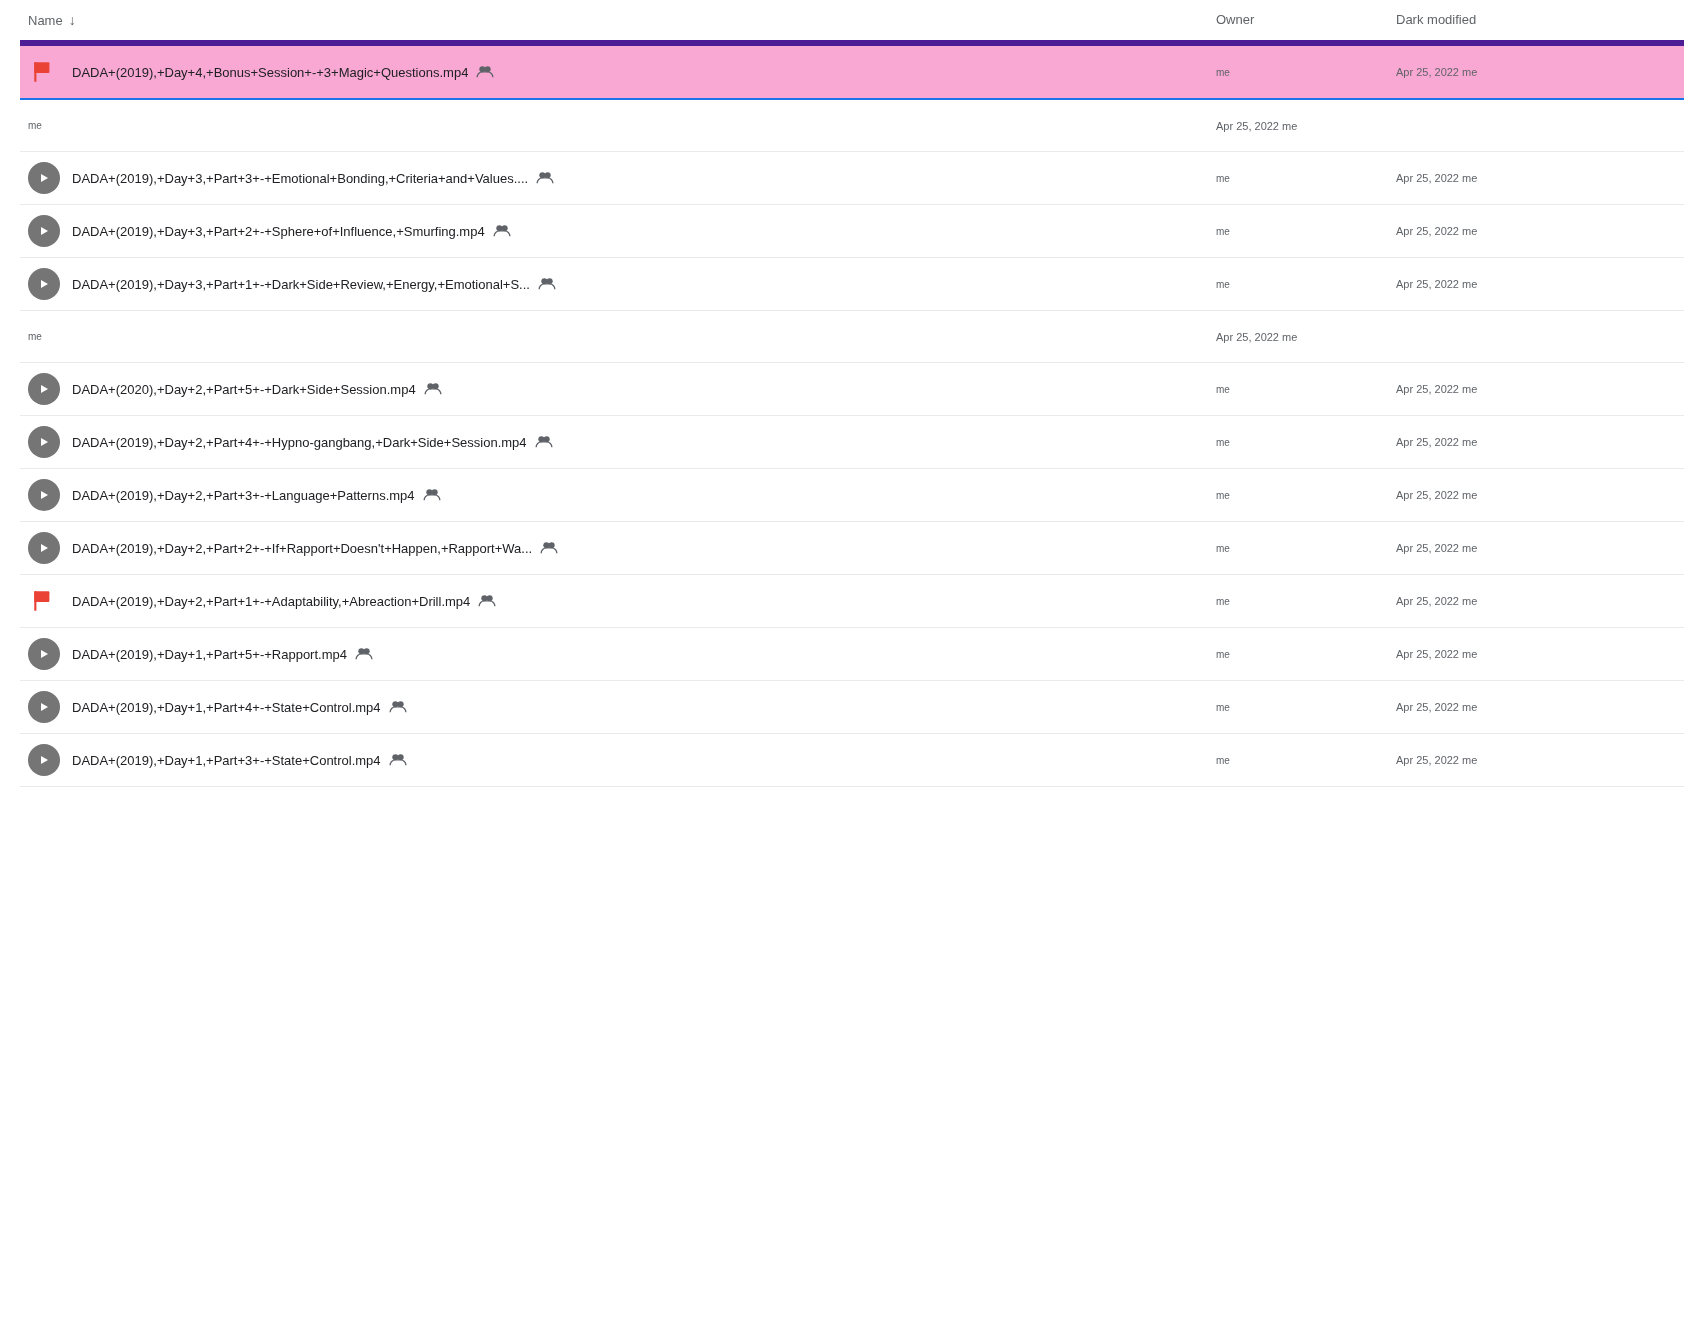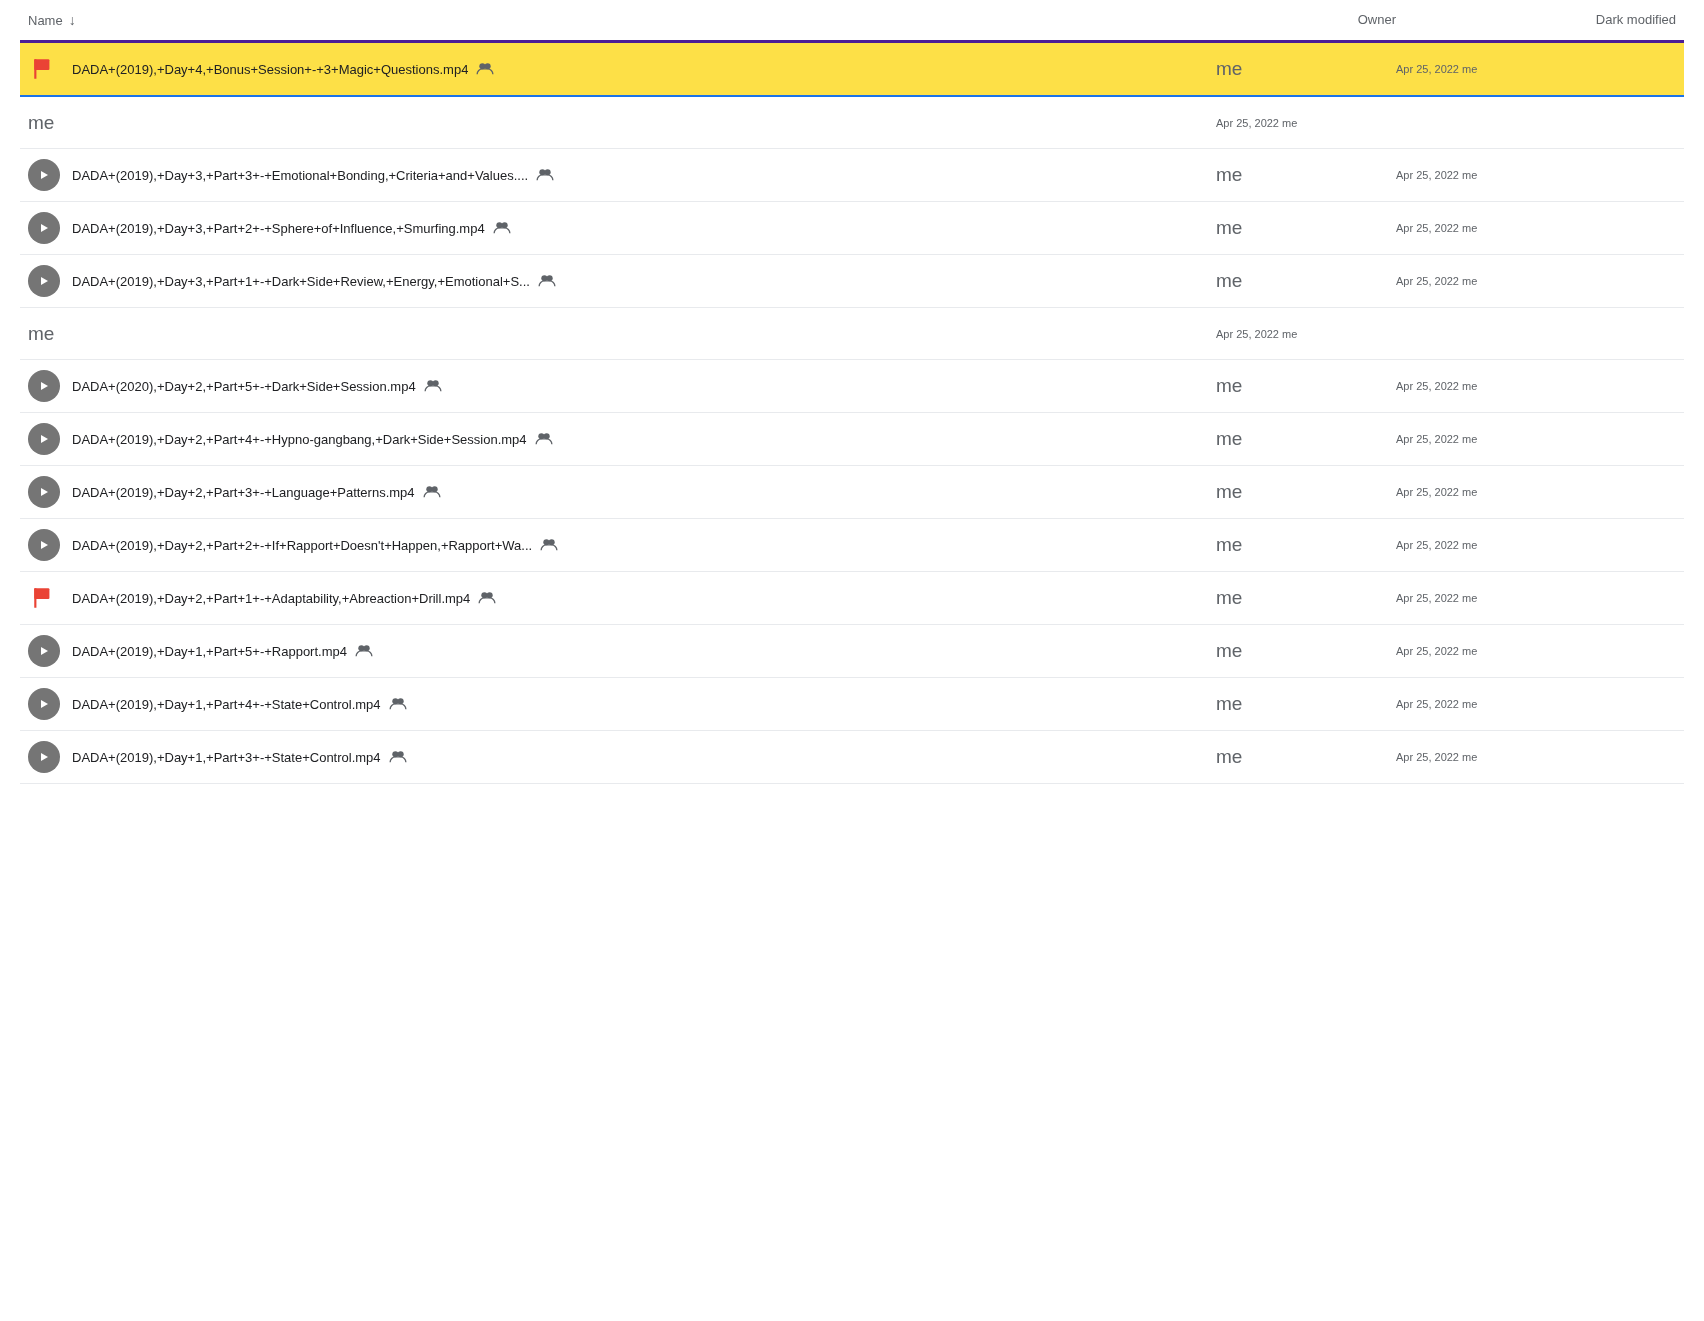--- a/index.html
+++ b/index.html
@@ -10,45 +10,44 @@
       font-size: 14px;
     }
     .table-container {
       width: 100%;
       padding: 0 20px;
     }
     .table-header {
       display: grid;
       grid-template-columns: 1fr 180px 280px;
       padding: 12px 8px;
-      border-bottom: 3px solid #4c1d95;
+      border-bottom: 6px solid #4c1d95;
       color: #5f6368;
       font-size: 13px;
       font-weight: 500;
-      text-align: right;
     }
     .header-name {
       display: flex;
       align-items: center;
       gap: 6px;
     }
     .sort-arrow {
       font-size: 14px;
       color: #5f6368;
     }
     .table-row {
       display: grid;
       grid-template-columns: 1fr 180px 280px;
       padding: 10px 8px;
       border-bottom: 1px solid #e8eaed;
       align-items: center;
       min-height: 52px;
     }
     .table-row.selected {
-      background: #fde047;
+      background: #f9a8d4;
       border-bottom: 2px solid #1a73e8;
     }
     .name-cell {
       display: flex;
       align-items: center;
       gap: 12px;
     }
     .file-icon {
       width: 32px;
       height: 32px;
@@ -79,21 +78,21 @@
       align-items: center;
       gap: 8px;
     }
     .shared-icon {
       color: #5f6368;
       font-size: 14px;
       flex-shrink: 0;
     }
     .owner-cell {
       color: #5f6368;
-      font-size: 19px;
+      font-size: 10px;
     }
     .modified-cell {
       color: #5f6368;
       font-size: 11px;
     }
     .truncated {
       white-space: nowrap;
       overflow: hidden;
       text-overflow: ellipsis;
       max-width: 580px;

